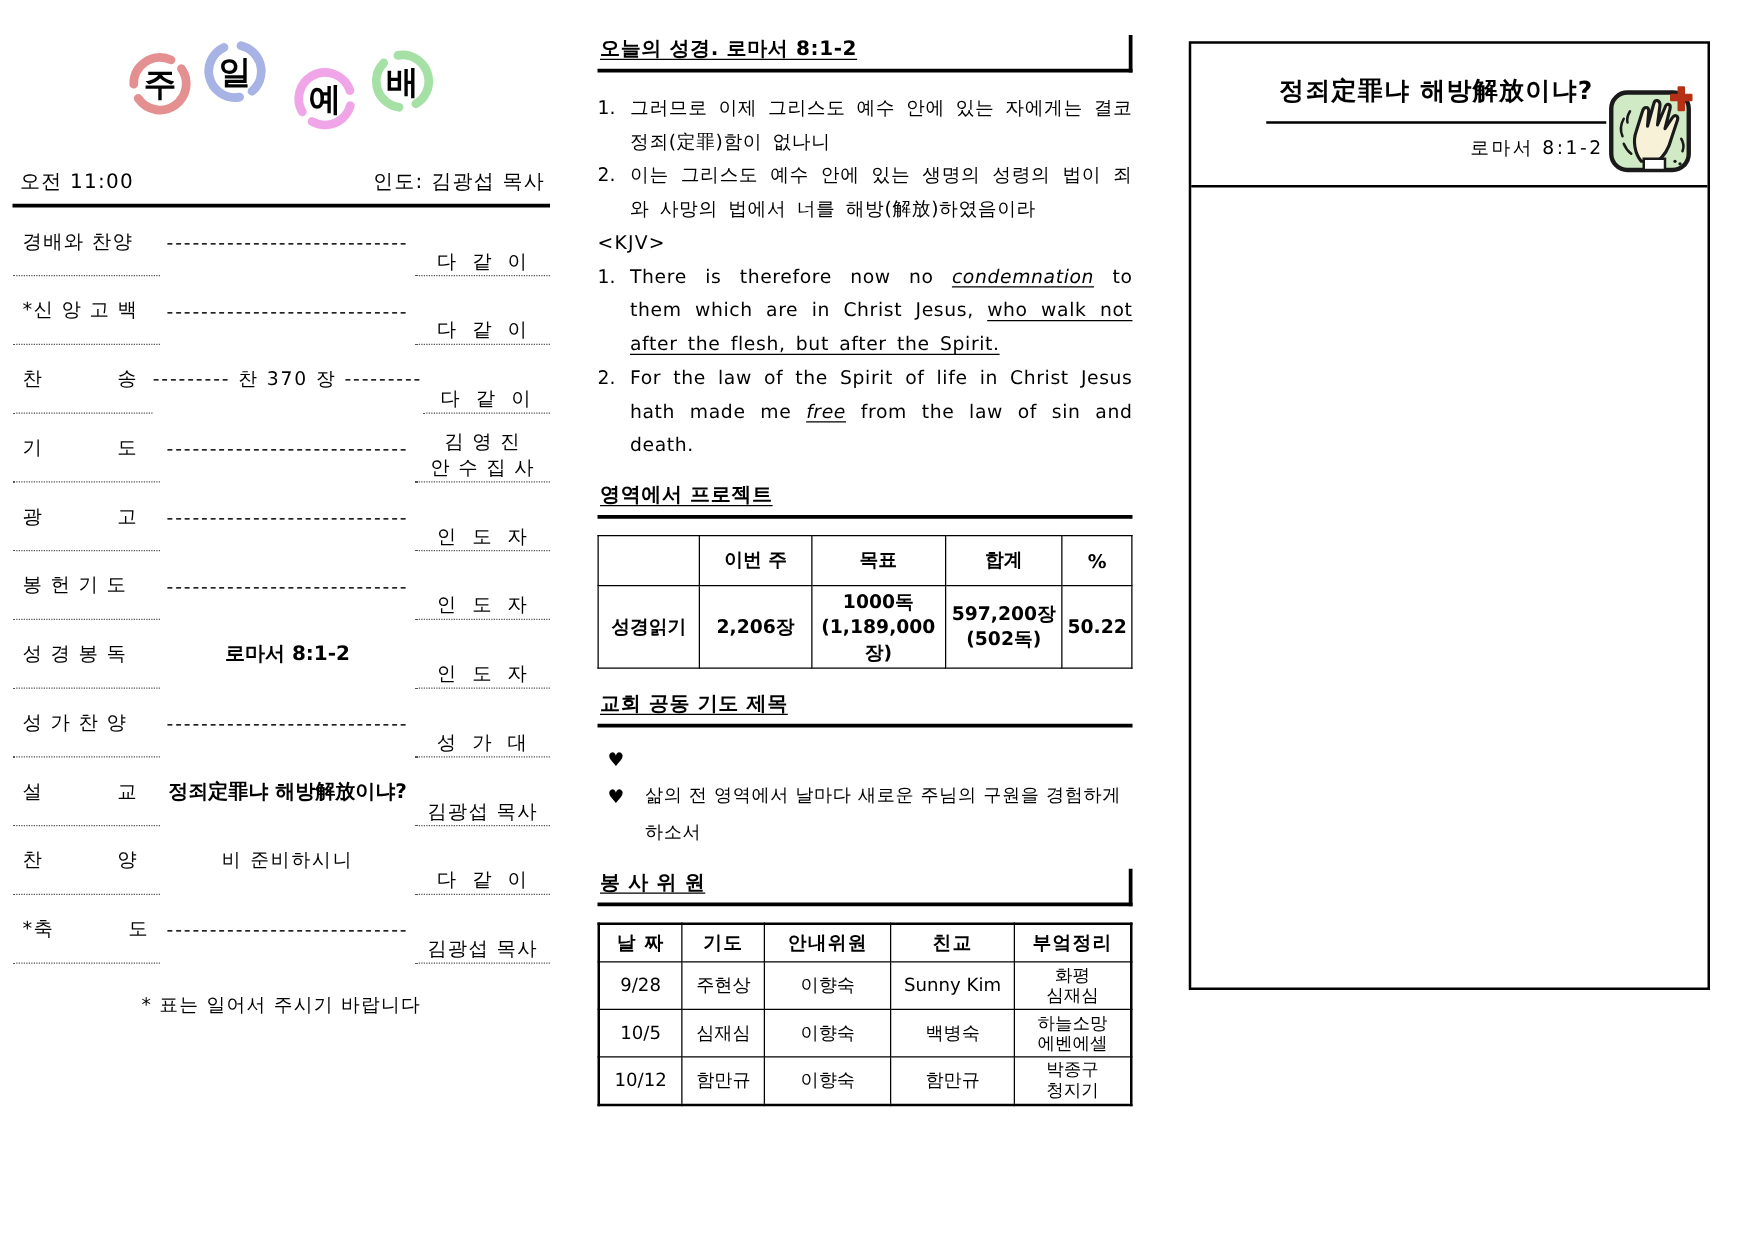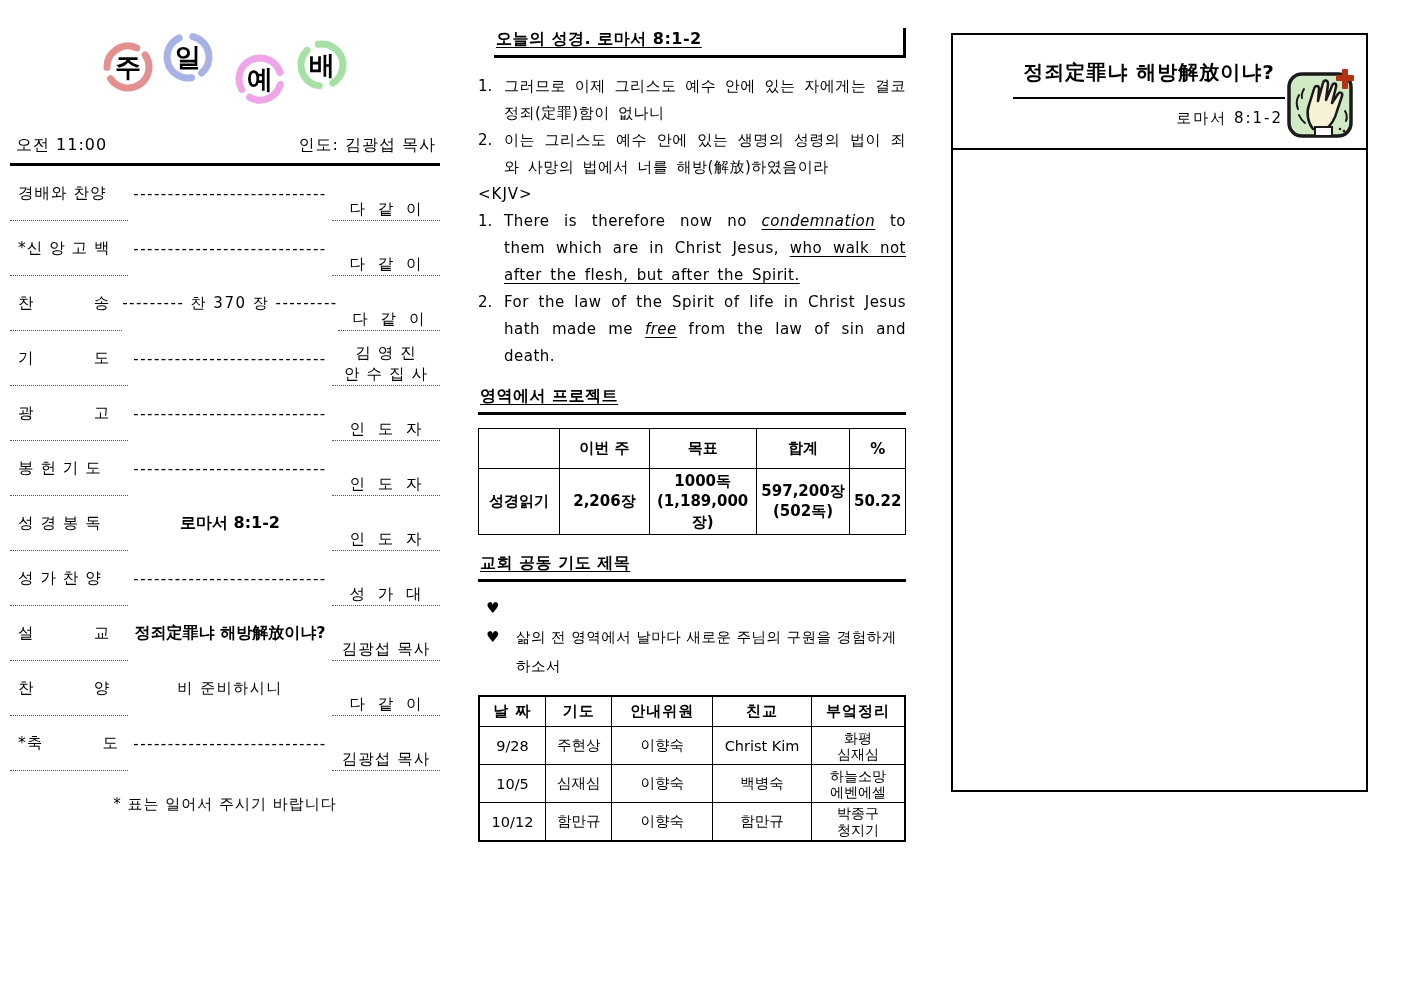--- a/index.html
+++ b/index.html
@@ -22,21 +22,21 @@
   .w-mid { flex:1; text-align:center; font-size:15px; letter-spacing:1.5px; white-space:pre; color:#000; }
   .w-mid.bold { font-weight:bold; font-size:16px; letter-spacing:0; }
   .w-val { width:108px; align-self:stretch; display:flex; flex-direction:column; align-items:center; justify-content:flex-end;
            border-bottom:1px dotted #555; white-space:pre; font-size:15.5px; text-align:center; line-height:1.35; letter-spacing:1px; }
   .footnote { margin-top:24px; text-align:center; font-size:15px; letter-spacing:1px; }
 
   
   .col-mid { position:absolute; left:478px; top:28px; width:428px; }
   .sec-h { border-bottom:3px solid #000; padding:1px 2px 5px 2px; font-weight:bold; font-size:16px; letter-spacing:.5px; }
   .sec-h .t { text-decoration:underline; text-underline-offset:3px; }
-  .sec-h.bar { border-right:3px solid #000;margin-left:16px; }
+  .sec-h.bar { border-right:3px solid #000; }
   .verses { margin:15px 0 0 0; }
   .verse { display:flex; font-size:15px; line-height:27px; margin-bottom:0; }
   .v-num { width:26px; flex:none; }
   .v-text { flex:1; text-align:justify; letter-spacing:.5px; word-spacing:3px; }
   .kjv-label { font-size:15px; line-height:27px; letter-spacing:1px; }
   .u  { text-decoration:underline; text-underline-offset:3px; }
   .iu { text-decoration:underline; font-style:italic; text-underline-offset:3px; }
 
   table { border-collapse:collapse; width:100%; table-layout:fixed; }
   .proj-table { margin-top:13px;padding-left:28px; }
@@ -243,20 +243,23 @@
     <div class="prayer-list">
       <div class="prayer-item">
         <span class="bullet">♥</span>
       </div>
       <div class="prayer-item">
         <span class="bullet">♥</span>
         <span>삶의 전 영역에서 날마다 새로운 주님의 구원을 경험하게 하소서</span>
       </div>
     </div>
 
+    <div class="sec-h bar">
+      <span class="t">봉 사 위 원</span>
+    </div>
 
     <table class="roster-table">
       <colgroup>
           <col style="width:15.6%">
           <col style="width:15.6%">
           <col style="width:23.6%">
           <col style="width:23.3%">
           <col style="width:21.9%">
         </colgroup>
       <thead>
@@ -266,21 +269,21 @@
           <th>안내위원</th>
           <th>친교</th>
           <th>부엌정리</th>
         </tr>
       </thead>
       <tbody>
         <tr>
           <td>9/28</td>
           <td>주현상</td>
           <td>이향숙</td>
-          <td>Christ Kim</td>
+          <td>Sunny Kim</td>
           <td class="two">
               <div>화평</div>
               <div>심재심</div>
             </td>
         </tr>
         <tr>
           <td>10/5</td>
           <td>심재심</td>
           <td>이향숙</td>
           <td>백병숙</td>

